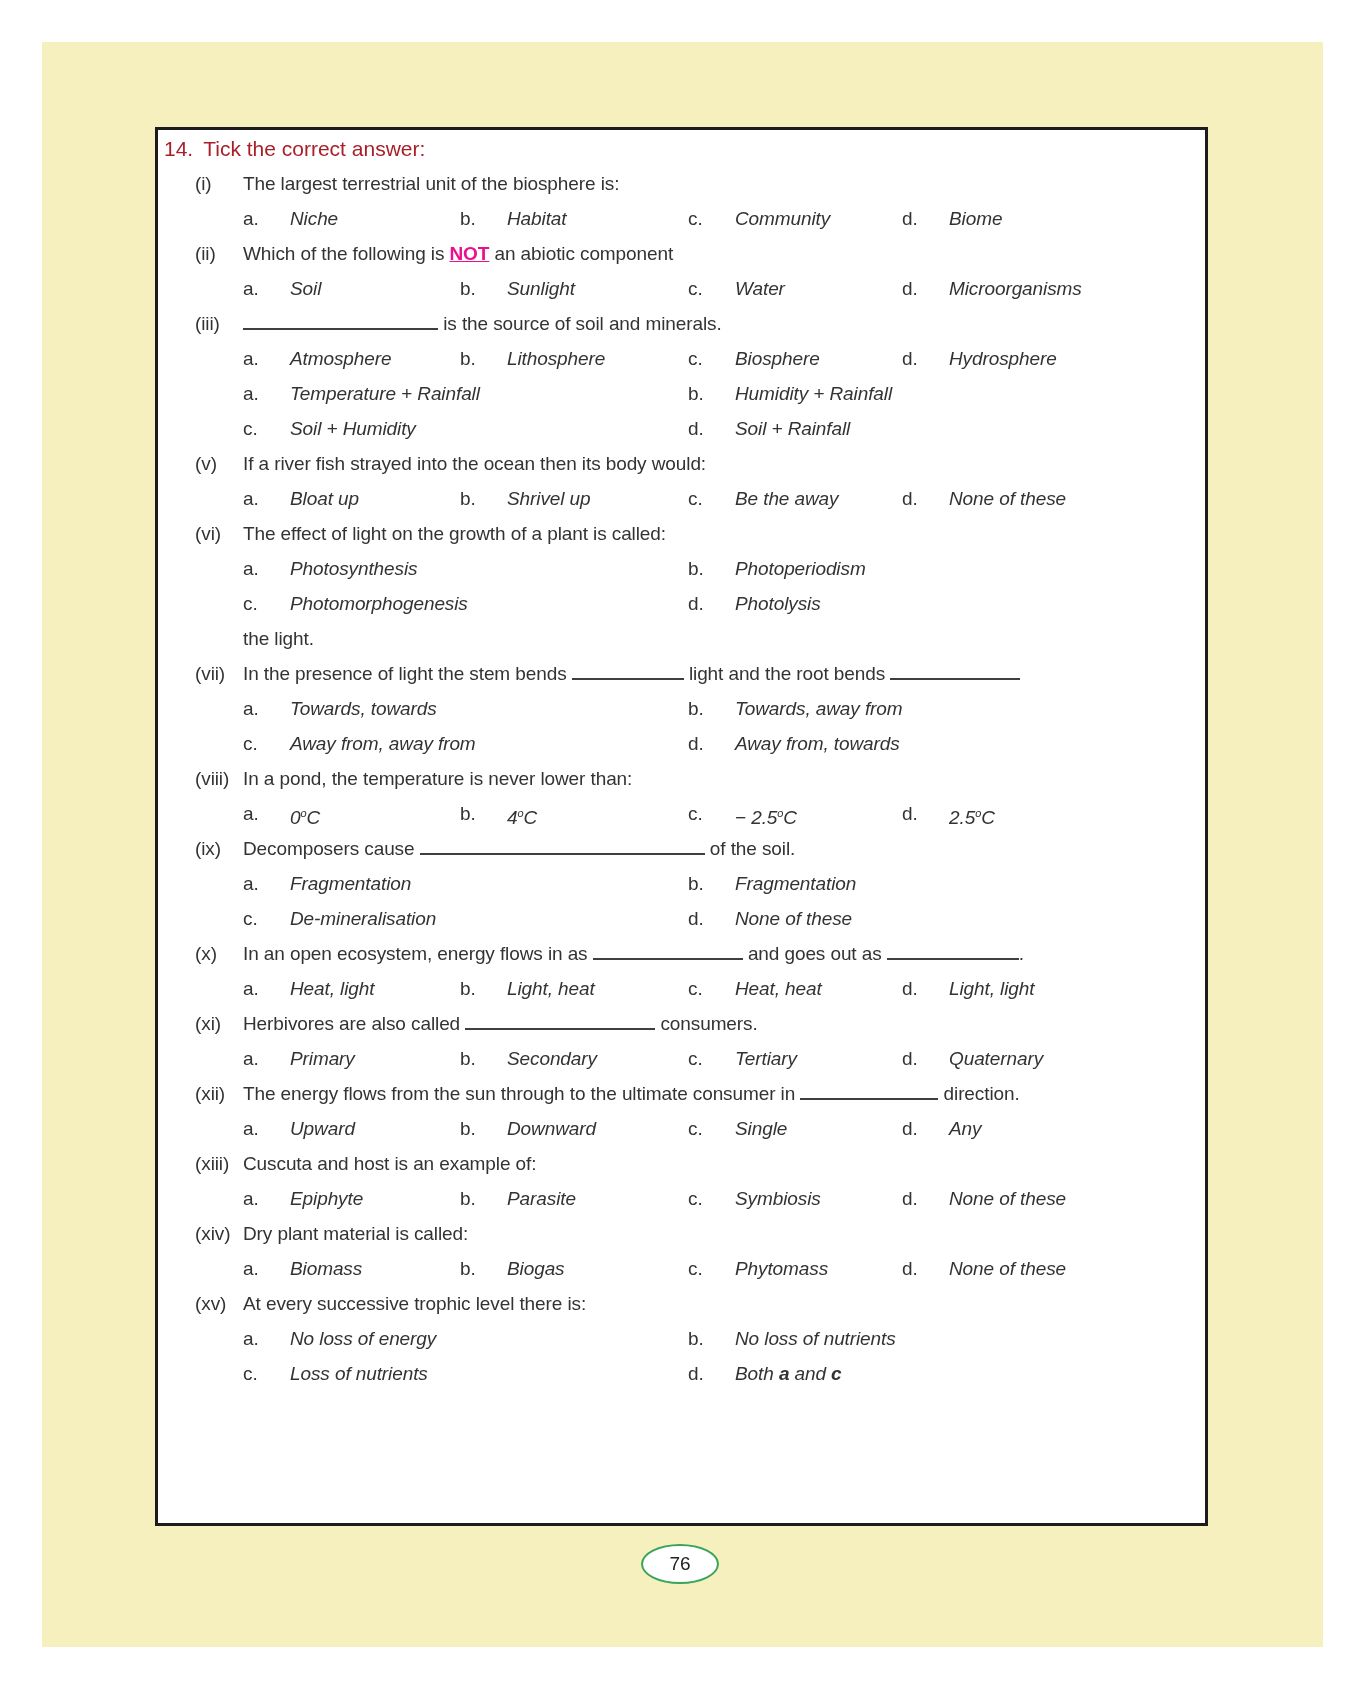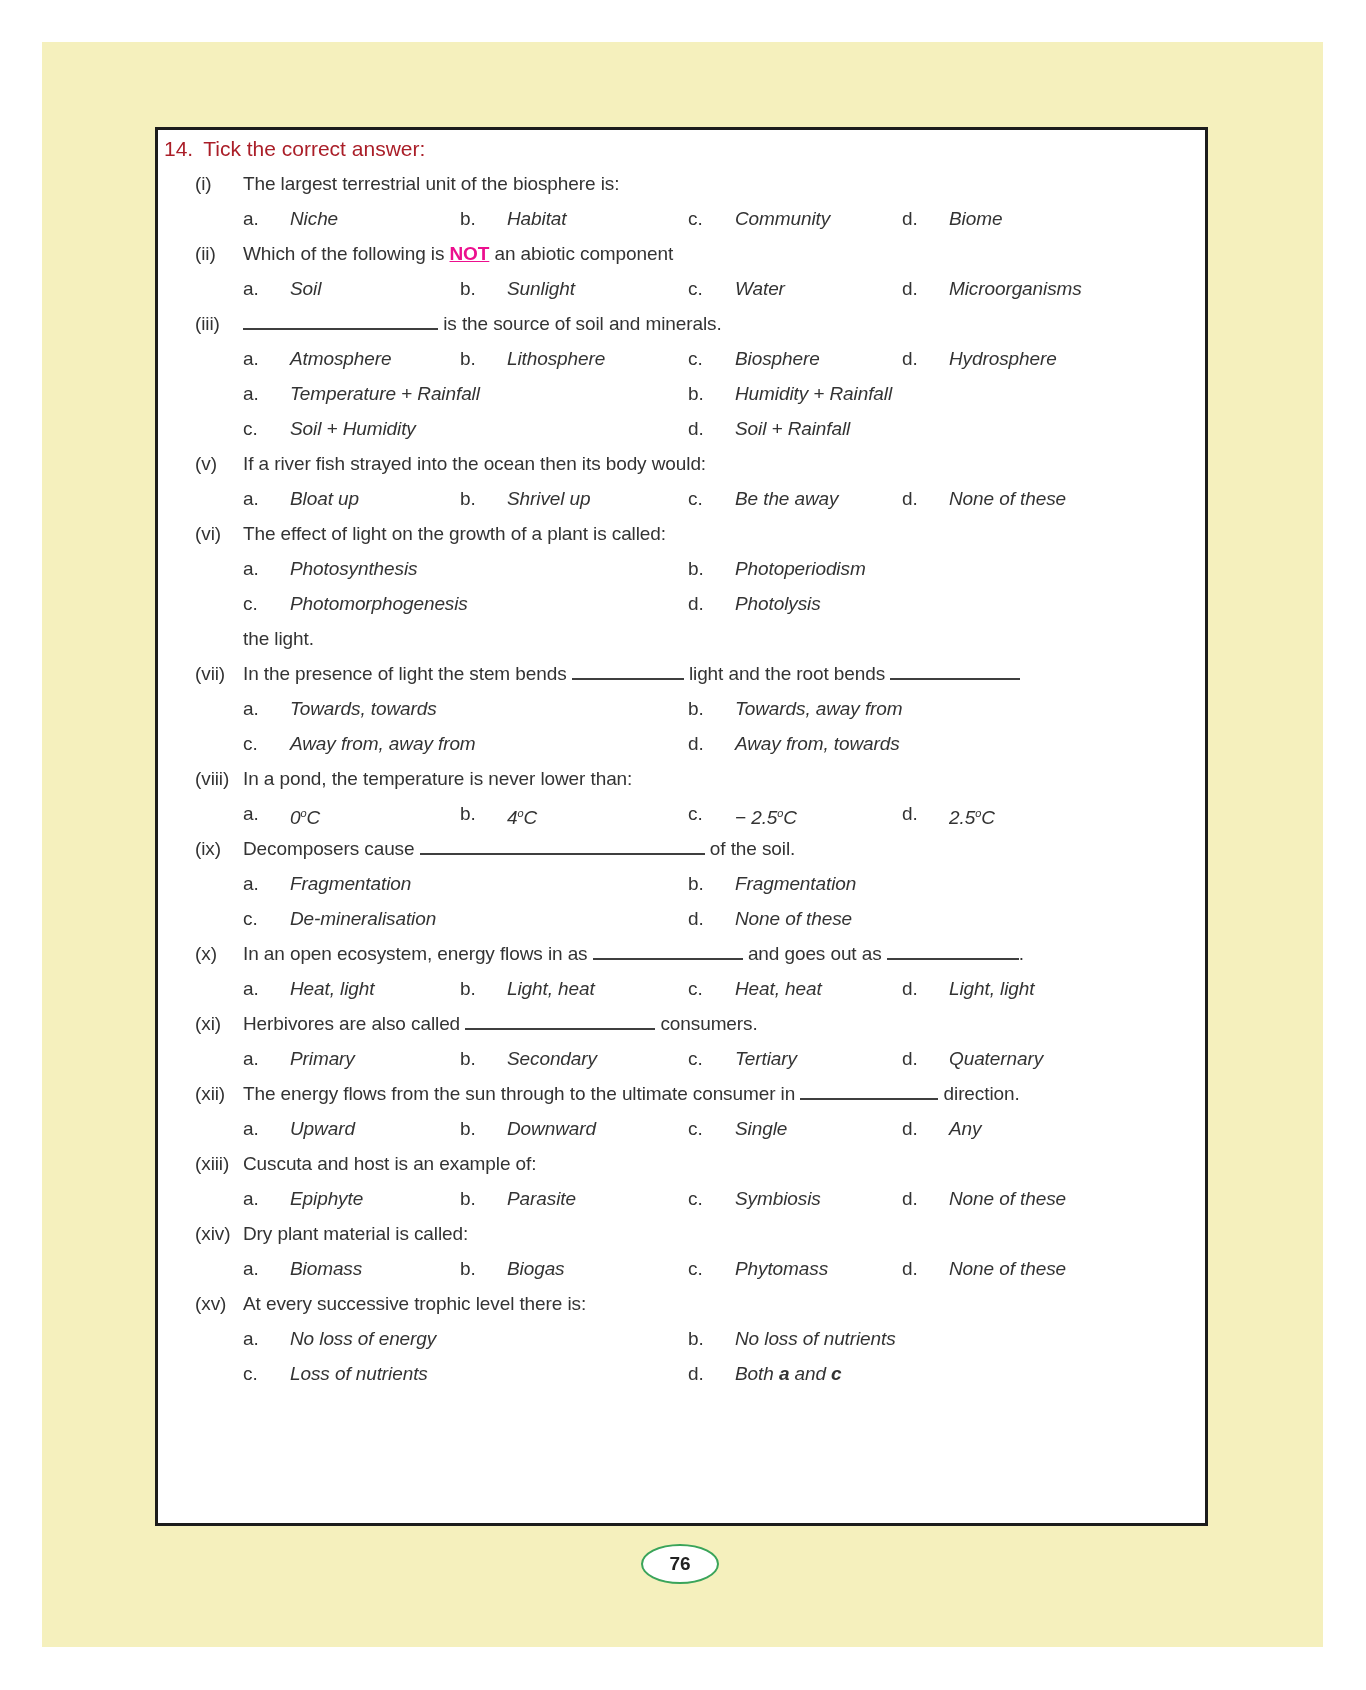--- a/index.html
+++ b/index.html
@@ -36,21 +36,21 @@
   .olabel{width:47px;flex:none;}
   .otext{white-space:nowrap;font-style:italic;}
   .blank{display:inline-block;height:16px;border-bottom:2px solid #3f3f3f;vertical-align:baseline;}
   .hl{color:var(--highlight-pink,#ec0f8e);font-weight:bold;text-decoration:underline;}
   .sup{font-size:0.58em;vertical-align:7px;}
   b{font-weight:bold;}
   .page-badge{
     position:absolute;left:641px;top:1544px;width:78px;height:40px;
     background:#ffffff;border:2px solid var(--oval-green,#3aa45a);border-radius:50%;
     box-sizing:border-box;display:flex;align-items:center;justify-content:center;
-    font-size:19px;color:#222;font-weight:bold;
+    font-size:19px;color:#222;
   }
 </style>
 </head>
 <body>
 
 <div class="page-bg"></div>
 
 <div class="quiz-box">
   <div class="heading">
     <span class="h-num">14.</span><span class="h-title">Tick the correct answer:</span>

